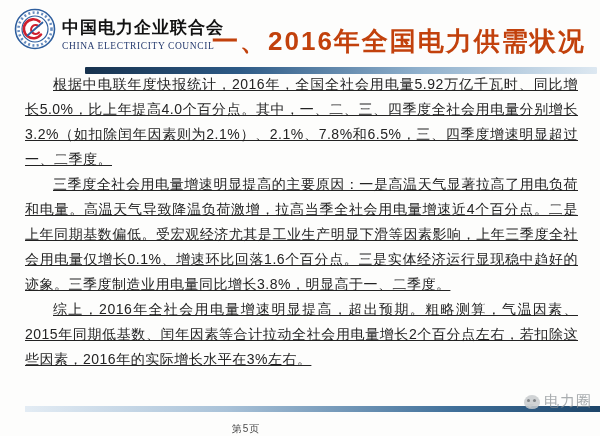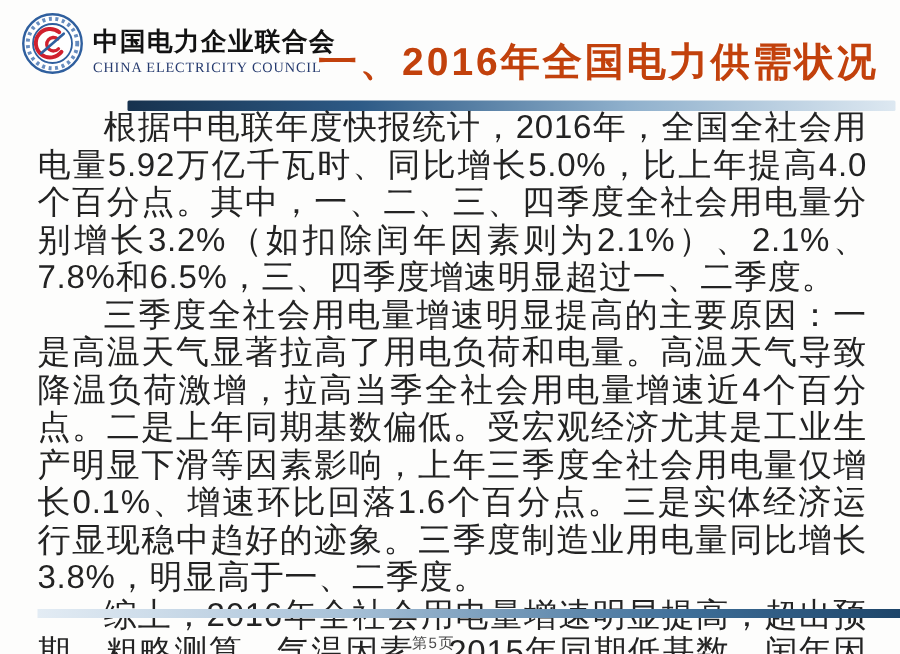--- a/index.html
+++ b/index.html
@@ -39,27 +39,27 @@
   .bottom-bar{
     position:absolute;left:25px;top:406px;width:575px;height:6px;
     background:linear-gradient(to right,#e3ecf4 0%,#a9c2d8 35%,#3f6f99 75%,#1d4569 100%);
   }
   
   .content{position:absolute;left:25px;top:72px;width:553px;color:#1c1c1c;}
   .section-heading{
     margin:0 0 4px 0;font-size:19px;font-weight:bold;color:#141414;letter-spacing:1px;
   }
   .content p{
-    margin:0;font-size:22px;line-height:25px;color:#232323;
-    text-indent:2em;text-align:justify;letter-spacing:0.5px;
+    margin:0;font-size:14px;line-height:25px;color:#232323;
+    text-indent:2em;text-align:justify;letter-spacing:0.5px;text-decoration:underline;
   }
   
   .page-number{
     position:absolute;left:0;top:422px;width:492px;text-align:center;
-    font-size:10px;color:#4a4a4a;letter-spacing:1px;padding-left:43px;
+    font-size:10px;color:#4a4a4a;letter-spacing:1px;
   }
   .watermark{
     position:absolute;right:8px;top:392px;display:flex;align-items:center;
     color:rgba(140,145,150,0.75);font-size:15px;letter-spacing:1px;z-index:2;
   }
   .wm-icon{
     width:16px;height:14px;margin-right:4px;display:inline-block;position:relative;
     background:rgba(200,203,206,0.85);border-radius:50% 50% 50% 50%/55% 55% 45% 45%;
   }
   .wm-icon::before{
@@ -95,18 +95,22 @@
   </div>
 
   <div class="top-bar"></div>
 
   <div class="content">
     <p>根据中电联年度快报统计，2016年，全国全社会用电量5.92万亿千瓦时、同比增长5.0%，比上年提高4.0个百分点。其中，一、二、三、四季度全社会用电量分别增长3.2%（如扣除闰年因素则为2.1%）、2.1%、7.8%和6.5%，三、四季度增速明显超过一、二季度。</p>
     <p>三季度全社会用电量增速明显提高的主要原因：一是高温天气显著拉高了用电负荷和电量。高温天气导致降温负荷激增，拉高当季全社会用电量增速近4个百分点。二是上年同期基数偏低。受宏观经济尤其是工业生产明显下滑等因素影响，上年三季度全社会用电量仅增长0.1%、增速环比回落1.6个百分点。三是实体经济运行显现稳中趋好的迹象。三季度制造业用电量同比增长3.8%，明显高于一、二季度。</p>
     <p>综上，2016年全社会用电量增速明显提高，超出预期。粗略测算，气温因素、2015年同期低基数、闰年因素等合计拉动全社会用电量增长2个百分点左右，若扣除这些因素，2016年的实际增长水平在3%左右。</p>
   </div>
 
+  <div class="watermark">
+    <span class="wm-icon"></span>
+    <span>电力圈</span>
+  </div>
 
   <div class="bottom-bar"></div>
 
   <div class="page-number">第5页</div>
 
 </div>
 
 </body></html>

